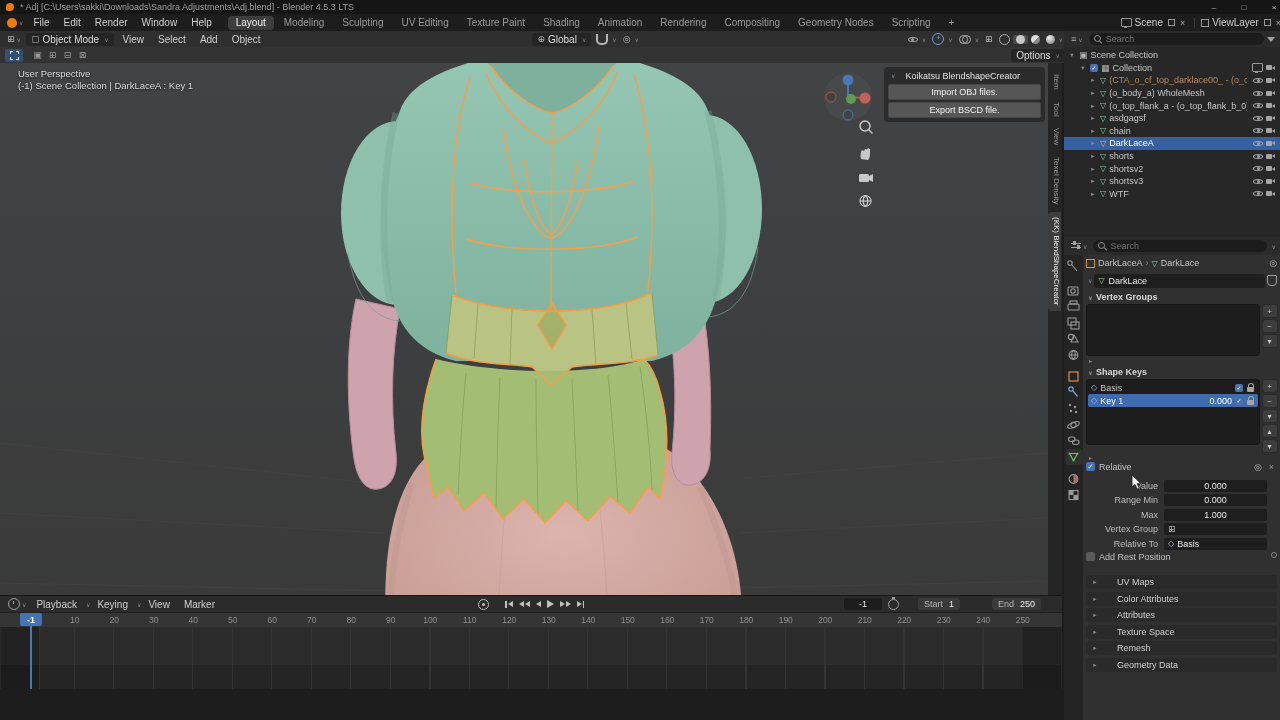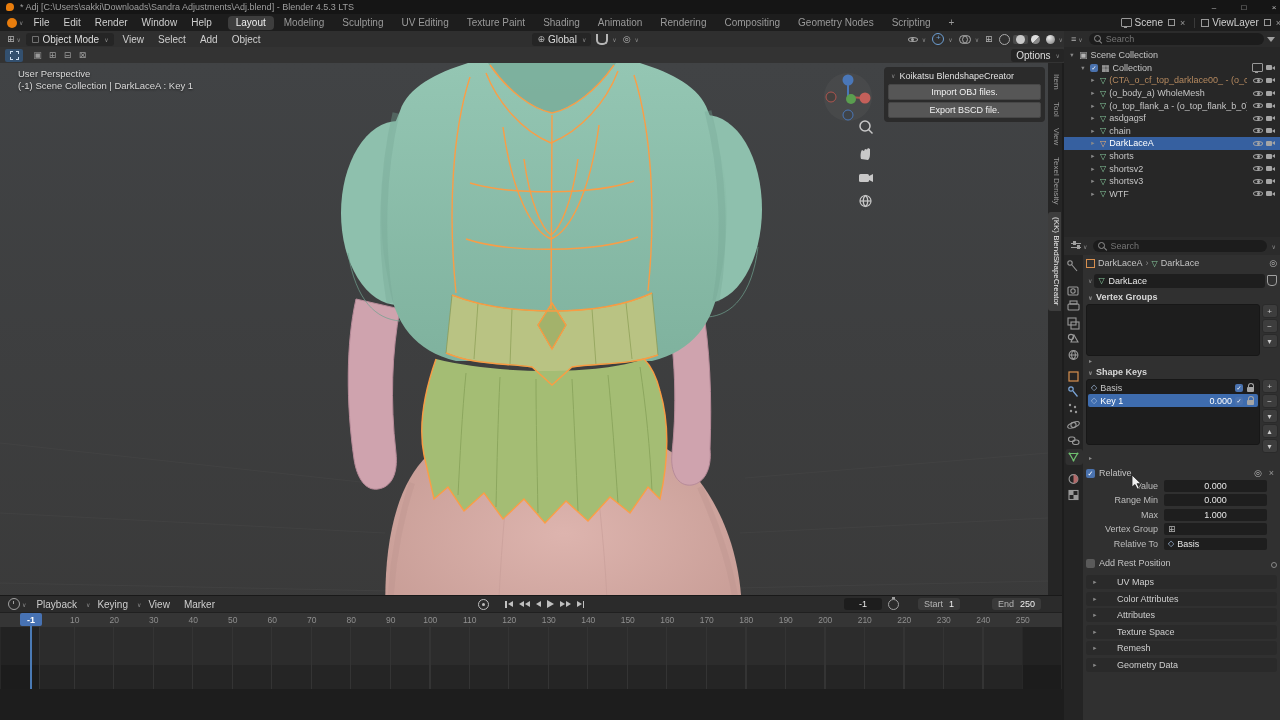--- a/index.html
+++ b/index.html
@@ -84,21 +84,21 @@
   .dash-sq{width:7px;height:7px;border:1px dashed #cfe0f2}
   .tmode{width:13px;text-align:center;color:#9a9a9a;font-size:9px}
 
   
   #viewport{position:absolute;left:0;top:63px;width:1048px;height:564px;background:linear-gradient(#414345,#3a3a3a);overflow:hidden}
   .vp-label{position:absolute;left:18px;color:#dadada;font-size:9.5px;text-shadow:0 1px 2px rgba(0,0,0,.6);white-space:nowrap}
   #vpl1{top:5px}#vpl2{top:17px}
   #nav-gizmo{position:absolute;left:822px;top:8px}
   #nav-icons{position:absolute;left:856px;top:54px}
   #npanel{position:absolute;left:884px;top:4px;width:157px;background:rgba(40,40,40,.88);border-radius:4px;padding:2px}
-  .np-head{height:13px;color:#e0e0e0;font-size:9px;gap:4px;padding:0 3px;display:flex;align-items:center;white-space:nowrap}
+  .np-head{height:13px;color:#e0e0e0;font-size:9px;gap:10px;padding:0 3px;display:flex;align-items:center;white-space:nowrap}
   .np-btn{height:14px;margin:2px;background:#565656;border:1px solid #474747;border-radius:2px;color:#f2f2f2;font-size:9px;display:flex;align-items:center;justify-content:center}
 
   #side-tabs{position:absolute;left:1048px;top:63px;width:14px;height:564px;background:#252525;padding-top:6px;display:flex;flex-direction:column}
   .stab{writing-mode:vertical-rl;font-size:8px;color:#9a9a9a;padding:5px 0;margin-bottom:2px;width:13px;text-align:center;border-radius:3px 0 0 3px;white-space:nowrap}
   .stab.active{background:#3d3d3d;color:#ececec}
 
   
   #timeline{left:0;top:595px;width:1062px;height:93px;background:#2b2b2b;border-top:1px solid #191919}
   .tl-head{height:16px;padding:0 5px;border-bottom:1px solid #202020;display:flex;align-items:center}
   .tbtn{display:flex;align-items:center;gap:1px;padding:0 3px}
@@ -149,21 +149,21 @@
   .listbox{flex:1;background:#1d1d1d;border:1px solid #171717;border-radius:3px}
   #vg-box{height:50px}
   #sk-box{height:62px;padding:1px}
   .btncol{width:15px;display:flex;flex-direction:column;gap:1px;align-items:center;flex:0 0 auto}
   .sbtn{width:14px;height:12px;background:#3d3d3d;border:1px solid #2a2a2a;border-radius:3px;color:#ccc;font-size:8px;display:flex;align-items:center;justify-content:center}
   .sk-row{height:13px;display:flex;align-items:center;gap:3px;padding:0 3px;font-size:9px;border-radius:2px;color:#c5c5c5}
   .sk-row.sel{background:#3e6cae;color:#fff}
   .sk-ico{color:#9fb7d8;font-size:8px}
   .sk-val{margin-left:auto}
   .filter-toggle{height:9px;padding-left:3px;font-size:6px;color:#8a8a8a;display:flex;align-items:center}
-  .chk-row{height:16px;display:flex;align-items:flex-end;gap:4px;font-size:9px}
+  .chk-row{height:16px;display:flex;align-items:flex-start;gap:4px;font-size:9px}
   .prow{height:13.5px;display:flex;align-items:center;font-size:9px;margin:1px 0}
   .plabel{width:72px;text-align:right;padding-right:6px;color:#bdbdbd;flex:0 0 auto}
   .pfield{flex:1;height:12px;background:#1e1e1e;border-radius:2px;display:flex;align-items:center;justify-content:center;color:#e6e6e6;margin-right:10px}
   .pfield.lefty{justify-content:flex-start;padding-left:4px;gap:3px}
   .collapsed{height:14px;margin:2.5px 0;background:#2a2a2a;border-radius:3px;display:flex;align-items:center;gap:18px;padding:0 5px;color:#cfcfcf;font-size:9px}
   #cursor{position:absolute;left:1131px;top:474px;z-index:200}
 </style>
 </head>
 <body>
 

